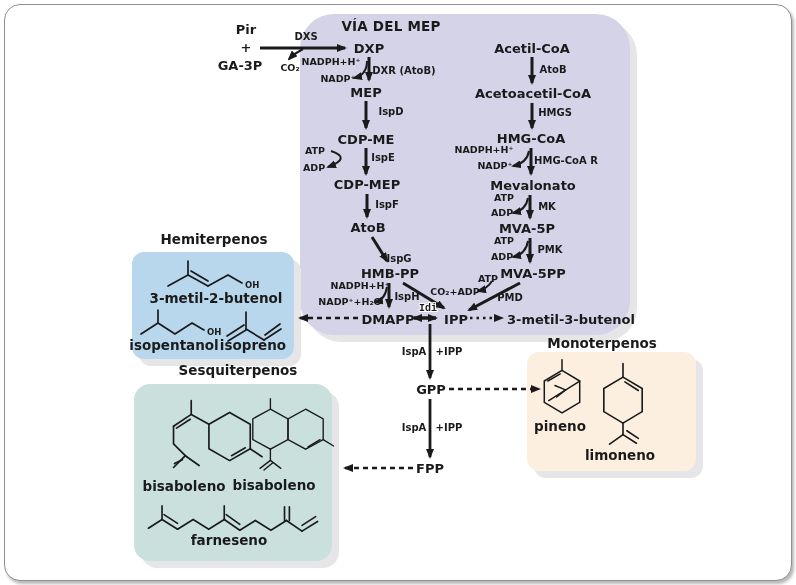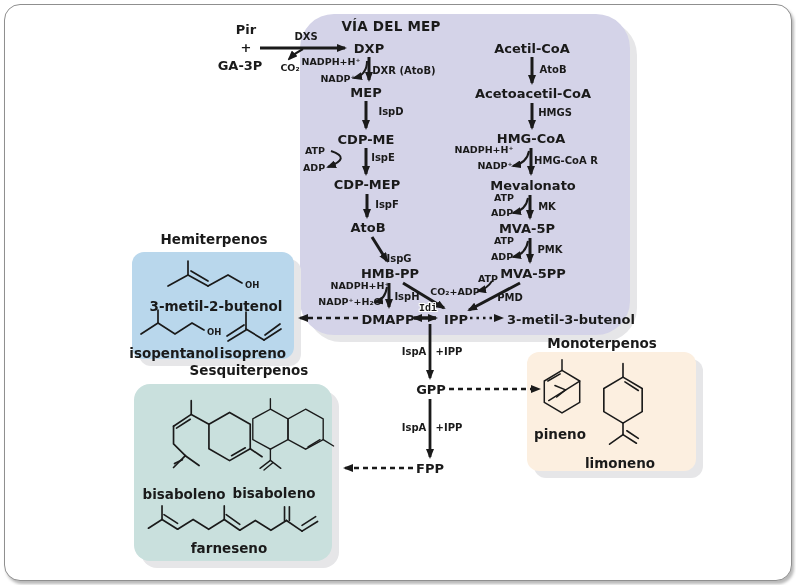--- a/index.html
+++ b/index.html
@@ -12,21 +12,21 @@
   .purple{left:300px;top:14px;width:330px;height:321px;background:#d4d3e8;border-radius:34px;}
   .hemi{left:132px;top:252px;width:162px;height:107px;background:#b9d7ec;}
   .sesqui{left:134px;top:384px;width:198px;height:177px;background:#c9e0dd;border-radius:16px;}
   .mono{left:527px;top:352px;width:169px;height:119px;background:#fcefe0;}
   .lbl{position:absolute;transform:translate(-50%,-50%);white-space:nowrap;font-weight:bold;line-height:1;}
   .hdr{font-size:13.5px;letter-spacing:.2px;}
   .met{font-size:13px;}
   .enz{font-size:10px;}
   .cof{font-size:9.5px;}
   .boxtitle{font-size:13.5px;}
-  .prod{font-size:13.5px;margin-top:8px;}
+  .prod{font-size:13.5px;}
   .halo{text-shadow:1px 0 0 #fff,-1px 0 0 #fff,0 1px 0 #fff,0 -1px 0 #fff,1px 1px 0 #fff,-1px -1px 0 #fff,1px -1px 0 #fff,-1px 1px 0 #fff;font-family:Liberation Mono, monospace;}
   svg.layer{position:absolute;left:0;top:0;}
   svg.mol{position:absolute;}
   svg.mol path,svg.mol line,svg.mol polygon,svg.mol polyline{stroke:#1a1a1a;stroke-width:1.7;fill:none;stroke-linecap:round;}
   svg.mol text{font-family:"DejaVu Sans","Liberation Sans",sans-serif;font-weight:bold;font-size:8.5px;fill:#1a1a1a;stroke:none;}
 </style>
 </head>
 <body>
 
 <div class="canvas">
@@ -190,21 +190,21 @@
     <polygon points="32,22 52,34 52,58 32,70 12,58 12,34"></polygon>
     <line x1="32" y1="22" x2="32" y2="8"></line>
     <line x1="34" y1="27" x2="48" y2="36"></line>
     <line x1="32" y1="70" x2="32" y2="82"></line>
     <line x1="32" y1="82" x2="18" y2="92"></line>
     <line x1="32" y1="82" x2="46" y2="91"></line>
     <line x1="36" y1="78" x2="48" y2="86"></line>
   </svg>
   <div class="lbl prod" style="left:620px;top:456px">limoneno</div>
 
-  <div class="lbl boxtitle" style="left:249px;top:371px">Sesquiterpenos</div>
+  <div class="lbl boxtitle" style="left:238px;top:371px">Sesquiterpenos</div>
   <svg class="mol" style="left:146px;top:398px" width="118" height="80" viewBox="0 0 120 80">
     <polygon points="85,14 106,26 106,51 85,63 64,51 64,26"></polygon>
     <line x1="106" y1="51" x2="118" y2="59"></line>
     <line x1="101" y1="50" x2="87" y2="58"></line>
     <polyline points="64,26 46,16 46,2"></polyline>
     <line x1="46" y1="16" x2="28" y2="28"></line>
     <line x1="45" y1="21" x2="31" y2="30"></line>
     <polyline points="28,28 28,46 40,58"></polyline>
     <line x1="40" y1="58" x2="28" y2="70"></line>
     <line x1="37" y1="62" x2="29" y2="66"></line>

